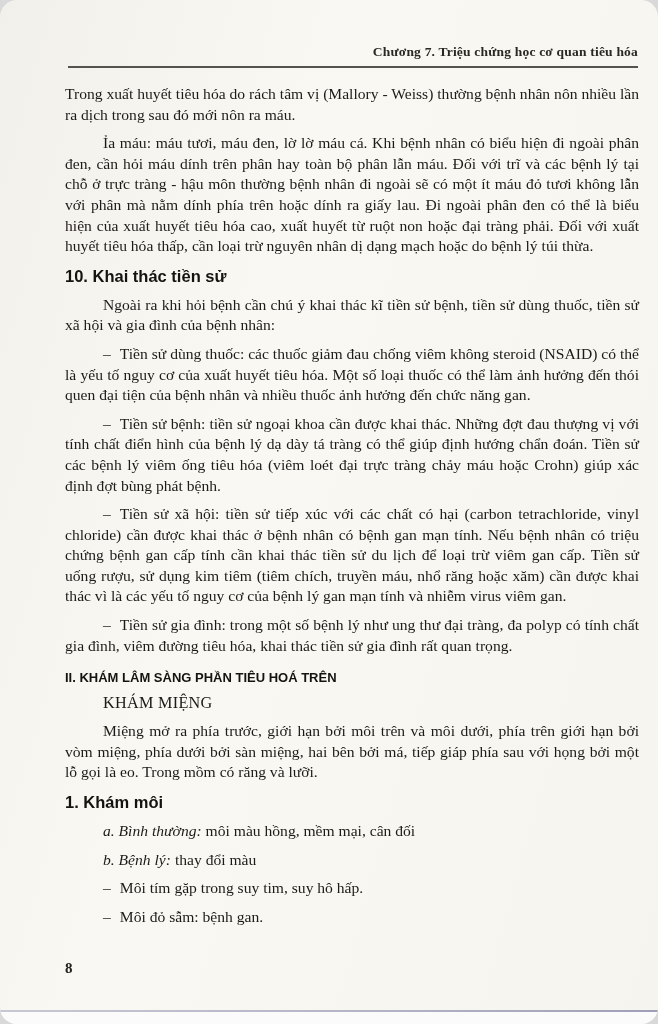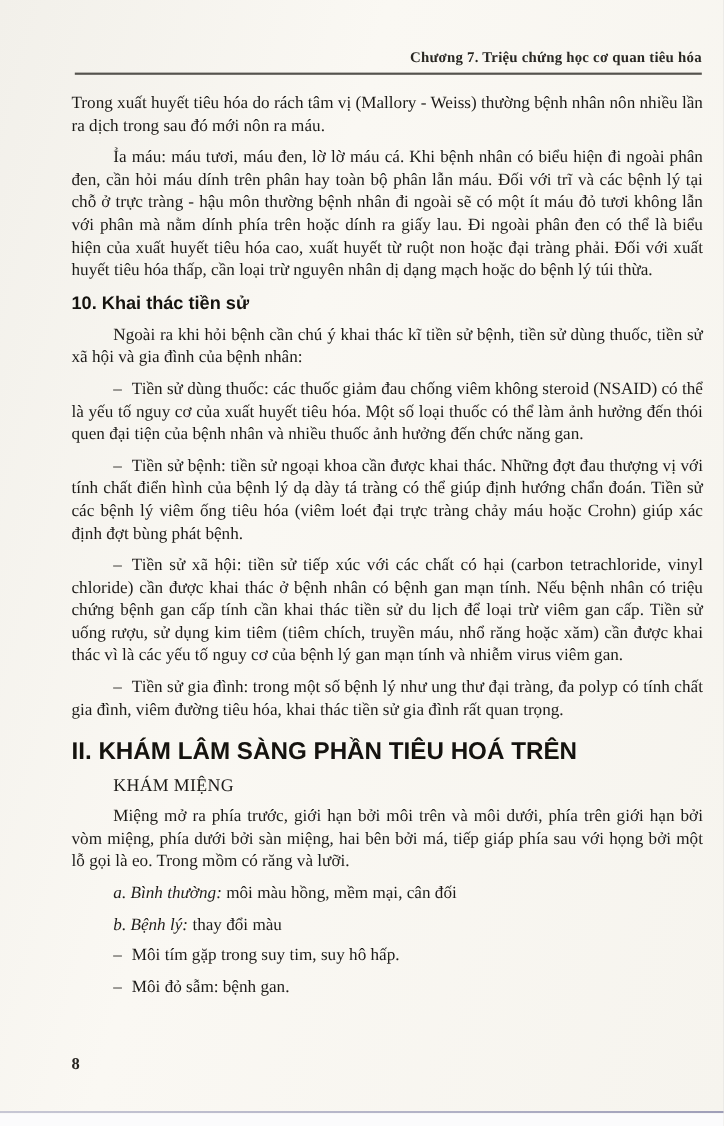--- a/index.html
+++ b/index.html
@@ -4,20 +4,21 @@
 <style>
   html,body { margin:0; padding:0; background:#d9d9d9; }
   .page {
     position:relative;
     width:658px; height:1024px;
     margin:0 auto;
     background:linear-gradient(105deg,#f2f0ea 0%,#faf8f3 38%,#f6f4ee 100%);
     font-family:"Liberation Serif","DejaVu Serif",serif;
     color:#1d1b18;
     overflow:hidden;
+    border-radius:17px;
   }
   .running-head {
     position:absolute; top:44px; left:68px; width:570px;
     text-align:right;
     font-size:13.5px; font-weight:bold; letter-spacing:.2px;
     color:#2a2823;
   }
   .head-rule {
     position:absolute; top:66px; left:68px; width:570px; height:2px;
     background:#55534e;
@@ -37,21 +38,21 @@
   h2.sans {
     margin:10px 0 9px 0;
     font-family:"Liberation Sans","DejaVu Sans",sans-serif;
     font-size:16.5px; font-weight:bold; color:#15130f;
   }
   h3.caps {
     margin:2px 0 8px 38px;
     font-size:16.2px; font-weight:normal; letter-spacing:.3px;
     color:#1d1b18;
   }
-  h2.sans.big { font-size:22px; margin-top:14px; }
+  h2.sans.big { font-size:13px; margin-top:14px; }
   .item { margin-bottom:7px; }
   .page-number {
     position:absolute; left:65px; top:960px;
     font-size:15px; font-weight:bold; color:#24221e;
   }
   .scan-edge {
     position:absolute; left:0; top:1010px; width:658px; height:2px;
     background:linear-gradient(to right,#c7c7d4 0%,#b2b2c6 60%,#9f9fb8 100%);
   }
   .scan-below {
@@ -87,20 +88,21 @@
     <p class="body indent"><span class="marker">–</span><span>Tiền sử xã hội: tiền sử tiếp xúc với các chất có hại (carbon tetrachloride, vinyl chloride) cần được khai thác ở bệnh nhân có bệnh gan mạn tính. Nếu bệnh nhân có triệu chứng bệnh gan cấp tính cần khai thác tiền sử du lịch để loại trừ viêm gan cấp. Tiền sử uống rượu, sử dụng kim tiêm (tiêm chích, truyền máu, nhổ răng hoặc xăm) cần được khai thác vì là các yếu tố nguy cơ của bệnh lý gan mạn tính và nhiễm virus viêm gan.</span></p>
 
     <p class="body indent"><span class="marker">–</span><span>Tiền sử gia đình: trong một số bệnh lý như ung thư đại tràng, đa polyp có tính chất gia đình, viêm đường tiêu hóa, khai thác tiền sử gia đình rất quan trọng.</span></p>
 
     <h2 class="sans big">II. KHÁM LÂM SÀNG PHẦN TIÊU HOÁ TRÊN</h2>
 
     <h3 class="caps">KHÁM MIỆNG</h3>
 
     <p class="body indent">Miệng mở ra phía trước, giới hạn bởi môi trên và môi dưới, phía trên giới hạn bởi vòm miệng, phía dưới bởi sàn miệng, hai bên bởi má, tiếp giáp phía sau với họng bởi một lỗ gọi là eo. Trong mồm có răng và lưỡi.</p>
 
+    <h2 class="sans">1. Khám môi</h2>
 
     <p class="body indent item"><span class="lead-italic">a. Bình thường:</span>
       <span>môi màu hồng, mềm mại, cân đối</span></p>
 
     <p class="body indent item"><span class="lead-italic">b. Bệnh lý:</span>
       <span>thay đổi màu</span></p>
 
     <p class="body indent item"><span class="marker">–</span><span>Môi tím gặp trong suy tim, suy hô hấp.</span></p>
 
     <p class="body indent item"><span class="marker">–</span><span>Môi đỏ sẫm: bệnh gan.</span></p>

